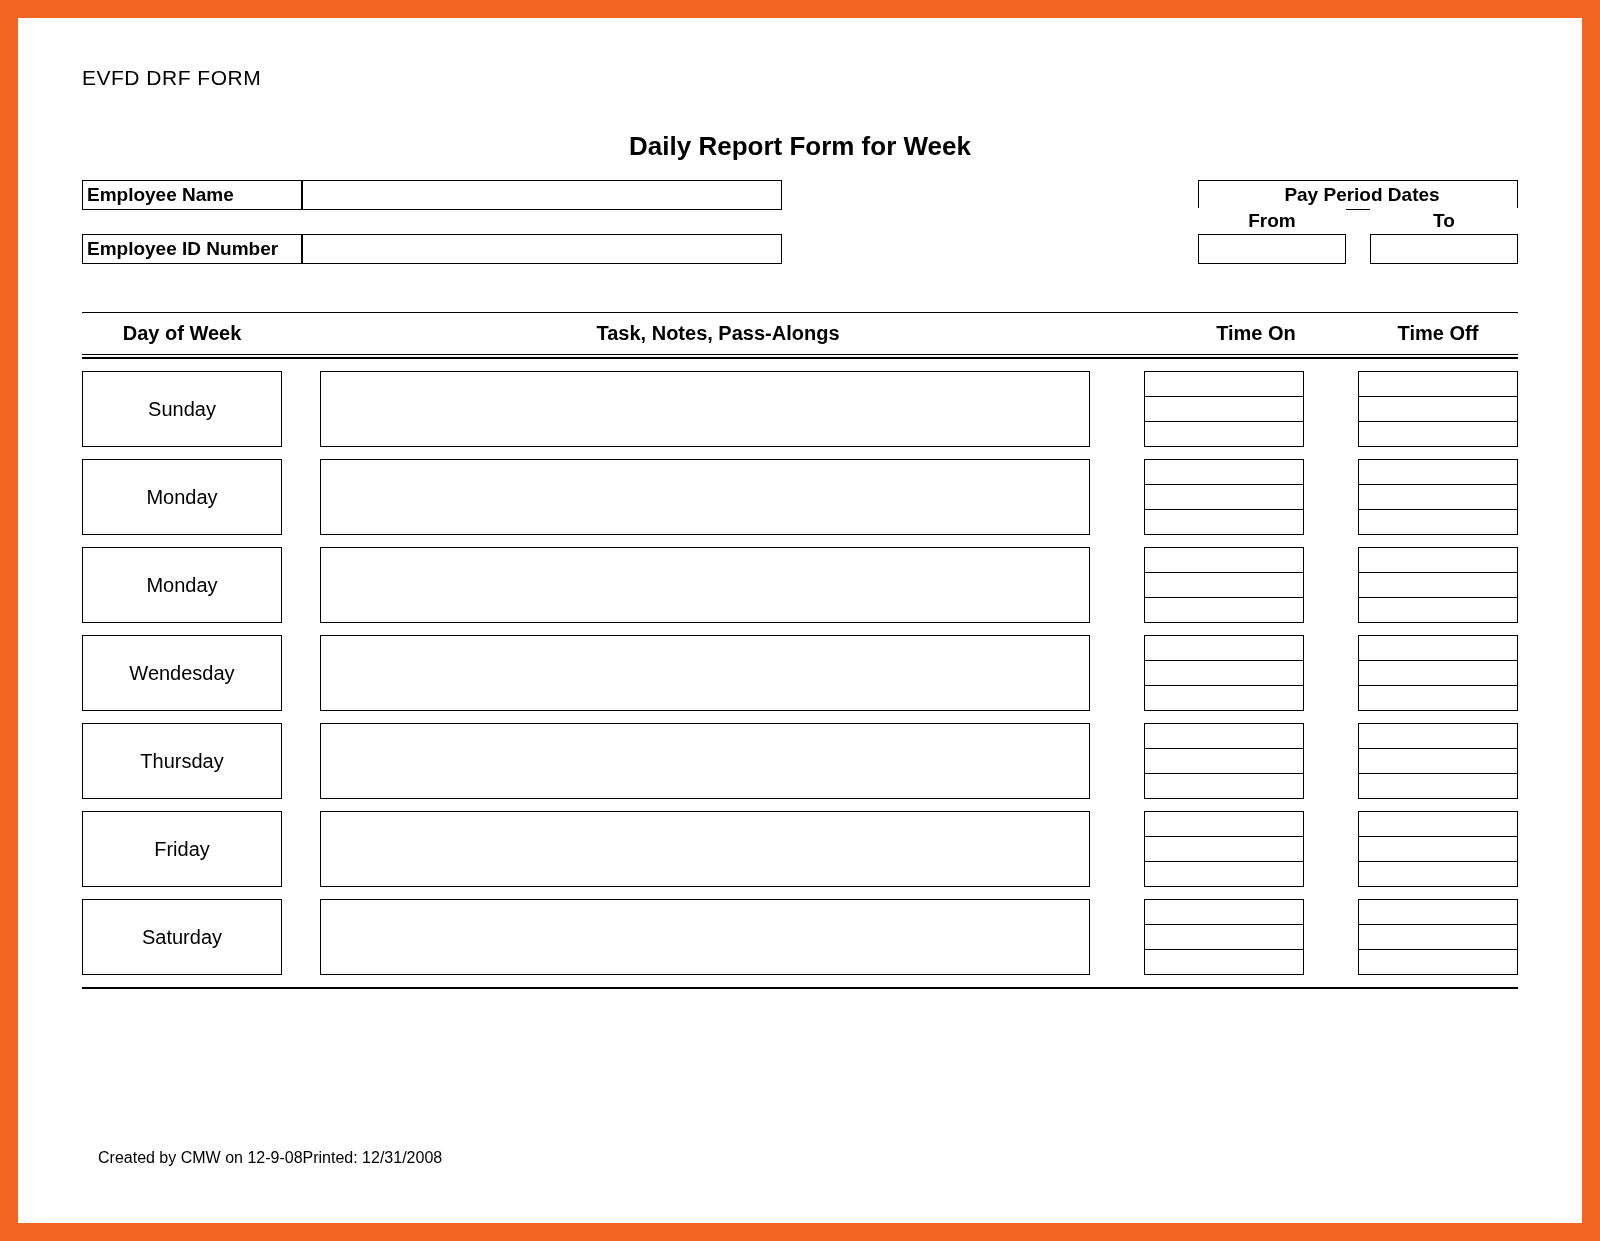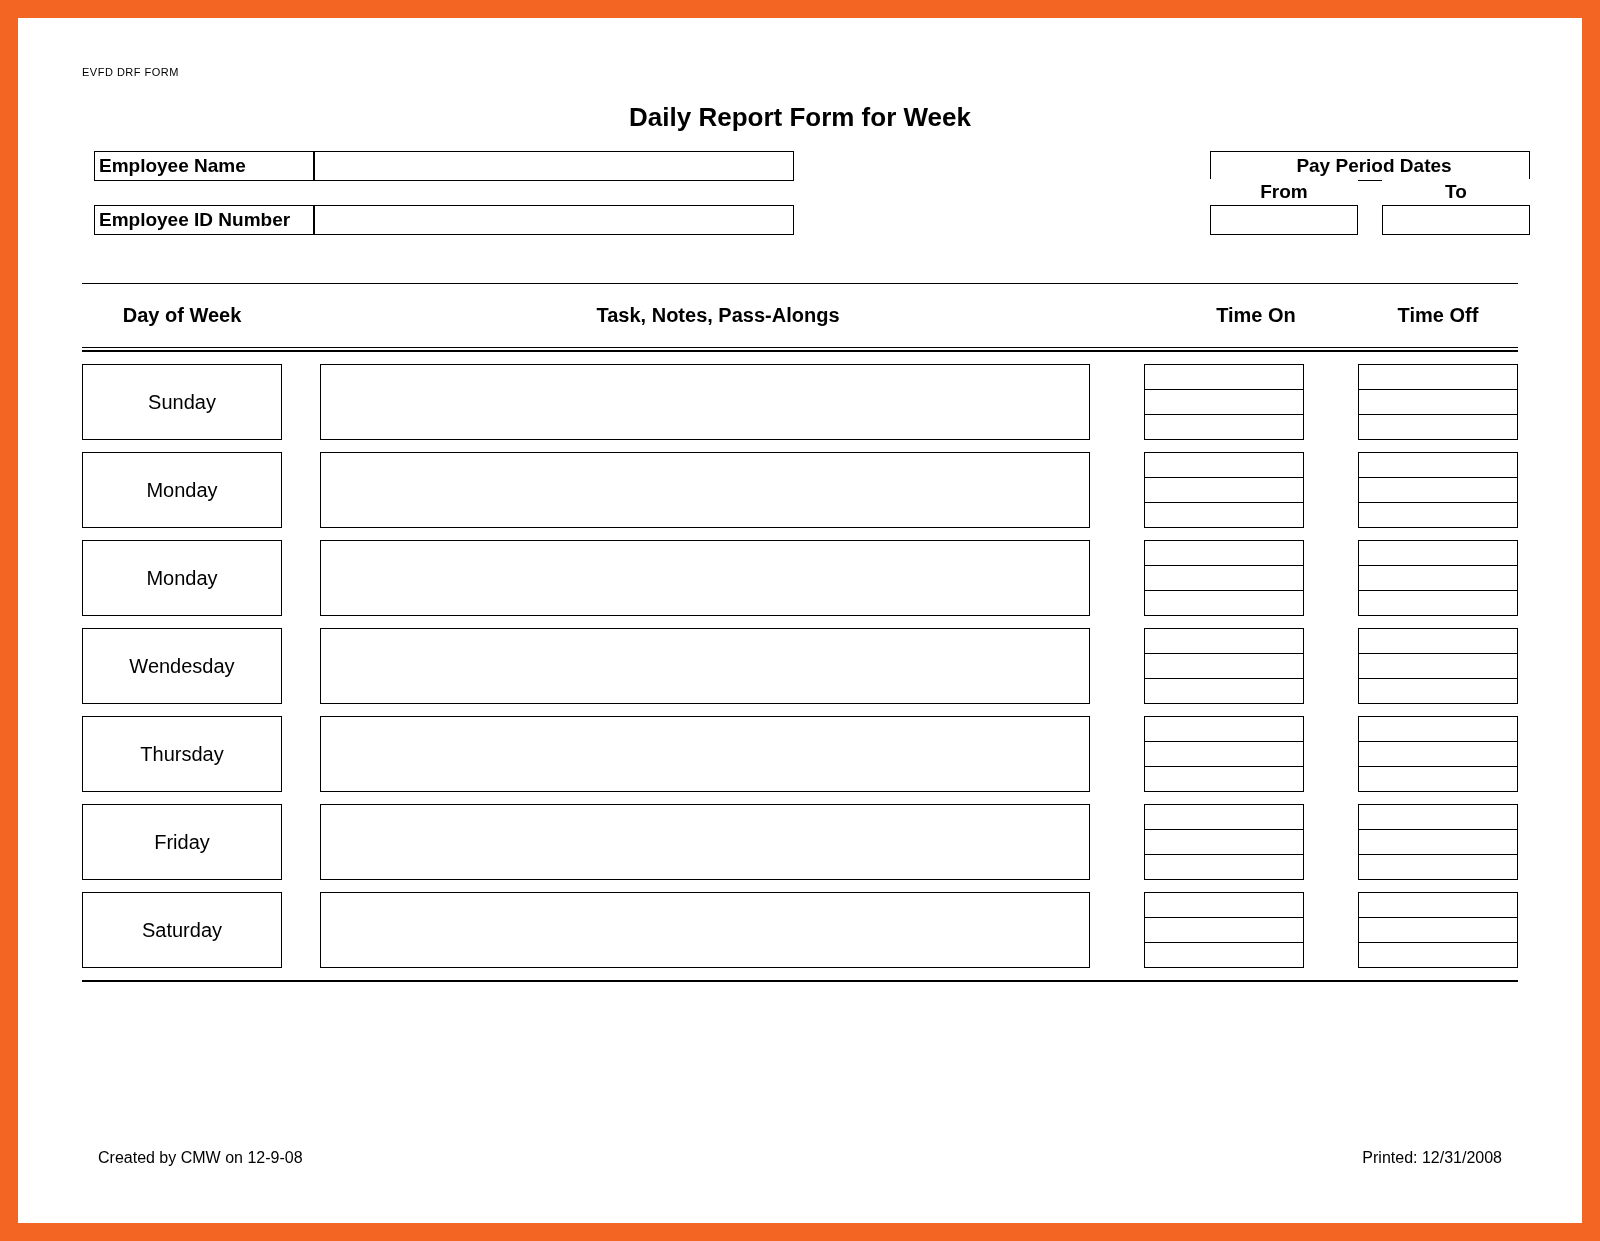--- a/index.html
+++ b/index.html
@@ -18,35 +18,34 @@
   }
   .page{
     box-sizing:border-box;
     width:1600px;
     height:1241px;
     border:18px solid var(--orange);
     padding:48px 64px 40px 64px;
     position:relative;
   }
   .corner-label{
-    font-size:11px;
+    font-size:21px;
     letter-spacing:.5px;
-    margin-bottom:24px;
+    margin-bottom:41px;
   }
   .title{
     text-align:center;
     font-weight:700;
     font-size:26px;
     margin-bottom:18px;
   }
 
   
   .hdr-grid{
     width:100%;
-    margin-left:12px;
   }
   .hdr-row{
     display:flex;
     align-items:stretch;
   }
   .cell{
     box-sizing:border-box;
     border:1.6px solid var(--ink);
     height:30px;
     display:flex;
@@ -66,21 +65,21 @@
   .pay-half{flex:0 0 148px;}
   .pay-gap-sm{flex:0 0 24px;}
   .hdr-spacer{flex:1 1 auto;}
 
   
   .cols{
     display:flex;
     margin-top:48px;
     border-top:1.6px solid var(--ink);
     border-bottom:1.6px solid var(--ink);
-    padding:20px 0;
+    padding:9px 0;
     font-weight:700;
     font-size:20px;
   }
   .cols > div{ text-align:center; }
   .c-day     {flex:0 0 200px;}
   .c-task    {flex:1 1 auto;}
   .c-time    {flex:0 0 160px;}
   .c-gap     {flex:0 0 22px;}
   .cols-underline{
     height:1.6px;
@@ -133,23 +132,22 @@
     margin-top:12px;
   }
 
   
   .footer{
     position:absolute;
     left:80px;
     right:80px;
     bottom:56px;
     display:flex;
-    justify-content:space-between;
+    justify-content:flex-start;
     font-size:16px;
-    gap:8px;
   }
 </style>
 </head>
 <body>
 
 <div class="page">
 
   <div class="corner-label">EVFD DRF FORM</div>
 
   <div class="title">Daily Report Form for Week</div>

